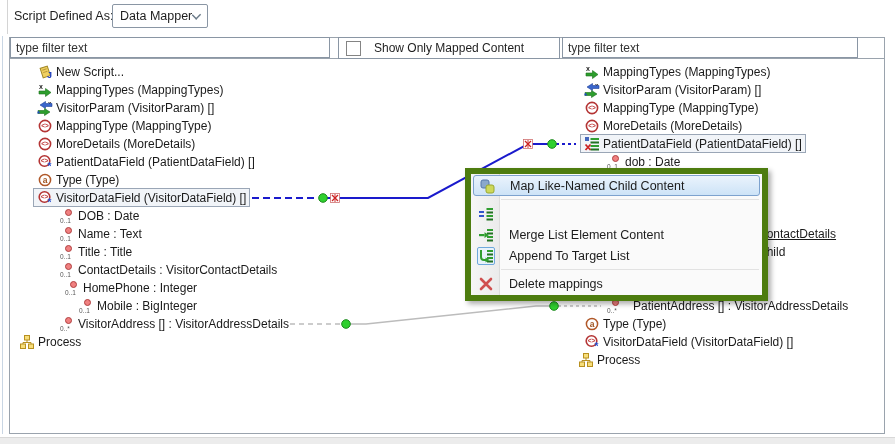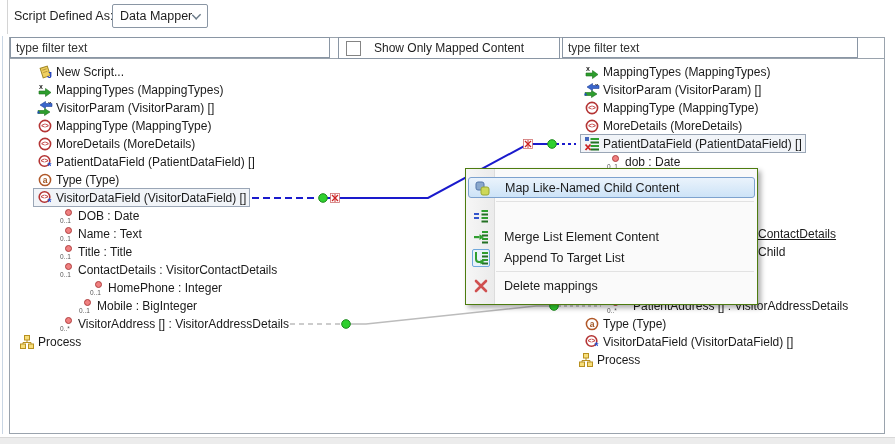--- a/index.html
+++ b/index.html
@@ -31,22 +31,22 @@
   
   .trow{position:absolute;height:18px;display:flex;align-items:center;font-size:12px;white-space:nowrap;z-index:2;cursor:default;}
   .trow .tlabel{margin-left:3px;color:#1a1a1a;}
   .trow.sel{border:1px solid #9aa6b6;background:#f1f4f8;padding:0 3px;height:19px;box-sizing:border-box;}
   .ticon{width:16px;height:16px;display:inline-block;flex:none;}
   .ticon svg{display:block;}
   .frag{position:absolute;font-size:12px;white-space:nowrap;z-index:2;color:#1a1a1a;}
   
   #wires{left:0;top:0;width:895px;height:444px;z-index:3;pointer-events:none;}
   
-  #ctx-menu{z-index:10;background:#fafafa;border:1px solid #4d7c0f;box-shadow:3px 3px 5px rgba(0,0,0,0.32);
-            padding:8px 0;}
+  #ctx-menu{z-index:10;background:#fafafa;border:6px solid #4d7c0f;box-shadow:3px 3px 5px rgba(0,0,0,0.32);
+            padding:1px 0;}
   #ctx-gutter{position:absolute;left:0;top:0;bottom:0;width:28px;
               background:linear-gradient(to right,#f6f6f6,#ebebeb);border-right:1px solid #dcdcdc;}
   .menu-item{position:relative;height:21px;display:flex;align-items:center;margin:0 2px;cursor:pointer;}
   .menu-item .mi-icon{width:26px;flex:none;display:flex;justify-content:center;}
   .menu-item .mi-label{margin-left:10px;font-size:12.5px;color:#1c1c1c;white-space:nowrap;}
   .menu-item.msel{background:linear-gradient(to bottom,#eaf3fc,#cde3f7);
                   border:1px solid #7da2ce;border-radius:3px;height:19px;}
   .menu-sep{height:1px;background:#e2e2e2;margin:3px 3px 3px 30px;}
   .mi-icon .icobox{display:inline-block;line-height:0;}
   .mi-icon.focused .icobox{border:1px solid #6fa8dc;border-radius:2px;background:#e8f2fb;}
@@ -185,21 +185,21 @@
       </div>
       <div class="trow" style="left: 59px; top: 261px; justify-content: center;">
         <span class="ticon">
           <svg width="16" height="16" viewBox="0 0 16 16">
             <circle cx="9.5" cy="4.5" r="3" fill="#f08080" stroke="#b04040"></circle>
             <text x="1" y="14.5" font-size="6.5" fill="#555" font-family="Liberation Sans,sans-serif">0..1</text>
           </svg>
         </span>
         <span class="tlabel">ContactDetails : VisitorContactDetails</span>
       </div>
-      <div class="trow" style="left: 89px; top: 279px;">
+      <div class="trow" style="left: 64px; top: 279px;">
         <span class="ticon">
           <svg width="16" height="16" viewBox="0 0 16 16">
             <circle cx="9.5" cy="4.5" r="3" fill="#f08080" stroke="#b04040"></circle>
             <text x="1" y="14.5" font-size="6.5" fill="#555" font-family="Liberation Sans,sans-serif">0..1</text>
           </svg>
         </span>
         <span class="tlabel">HomePhone : Integer</span>
       </div>
       <div class="trow" style="left: 78px; top: 297px;">
         <span class="ticon">

